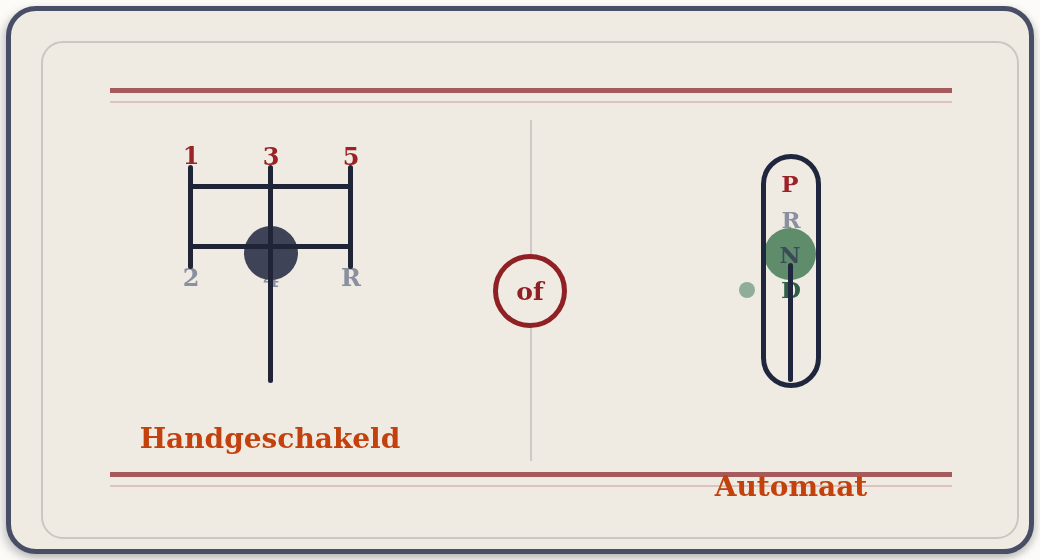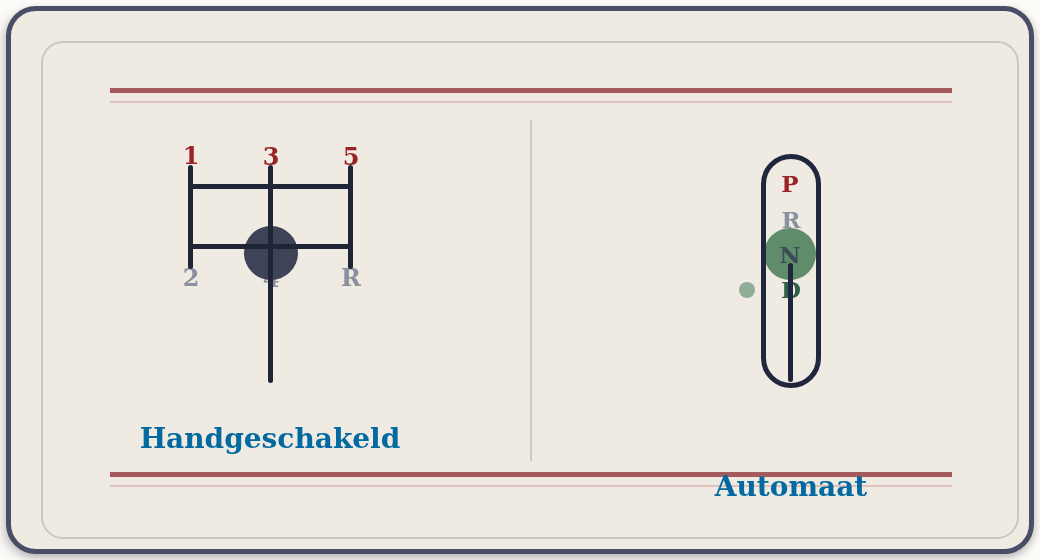--- a/index.html
+++ b/index.html
@@ -46,21 +46,21 @@
   .v-right{left:337px;top:154px;height:104px;z-index:3;}
   .h-top{top:173px;z-index:3;}
   .h-low{top:233px;z-index:3;}
   .knob{
     position:absolute;left:233px;top:215px;width:54px;height:54px;border-radius:50%;
     background:#3e4357;z-index:2;
   }
   .bottom-gear{z-index:1;}
   .top-gear{z-index:4;}
 
-  .title{font-size:28px;color:#0369a1;z-index:5;white-space:nowrap;}
+  .title{font-size:28px;color:#c2410c;z-index:5;white-space:nowrap;}
 
   .auto-pill{
     position:absolute;left:750px;top:143px;width:60px;height:234px;
     box-sizing:border-box;border:5px solid #20263d;border-radius:30px;
     background:transparent;z-index:2;
   }
   .green-circle{
     position:absolute;left:753px;top:217px;width:52px;height:52px;border-radius:50%;
     background:#5f8c6b;z-index:1;
   }
@@ -82,20 +82,23 @@
 
     <div class="inner-frame"></div>
 
     <div class="rule thick t1"></div>
     <div class="rule thin t2"></div>
     <div class="rule thick b1"></div>
     <div class="rule thin b2"></div>
 
     <div class="divider"></div>
 
+    <div class="of-badge">
+      <span>of</span>
+    </div>
 
     <div>
       <span class="lbl gear-lbl red top-gear" style="left:180px;top:145px;">1</span>
       <span class="lbl gear-lbl red top-gear" style="left:260px;top:146px;">3</span>
       <span class="lbl gear-lbl red top-gear" style="left:340px;top:146px;">5</span>
 
       <span class="lbl gear-lbl gray bottom-gear" style="left:180px;top:267px;">2</span>
       <span class="lbl gear-lbl gray bottom-gear" style="left:260px;top:268px;">4</span>
       <span class="lbl gear-lbl gray bottom-gear" style="left:340px;top:267px;">R</span>
 

